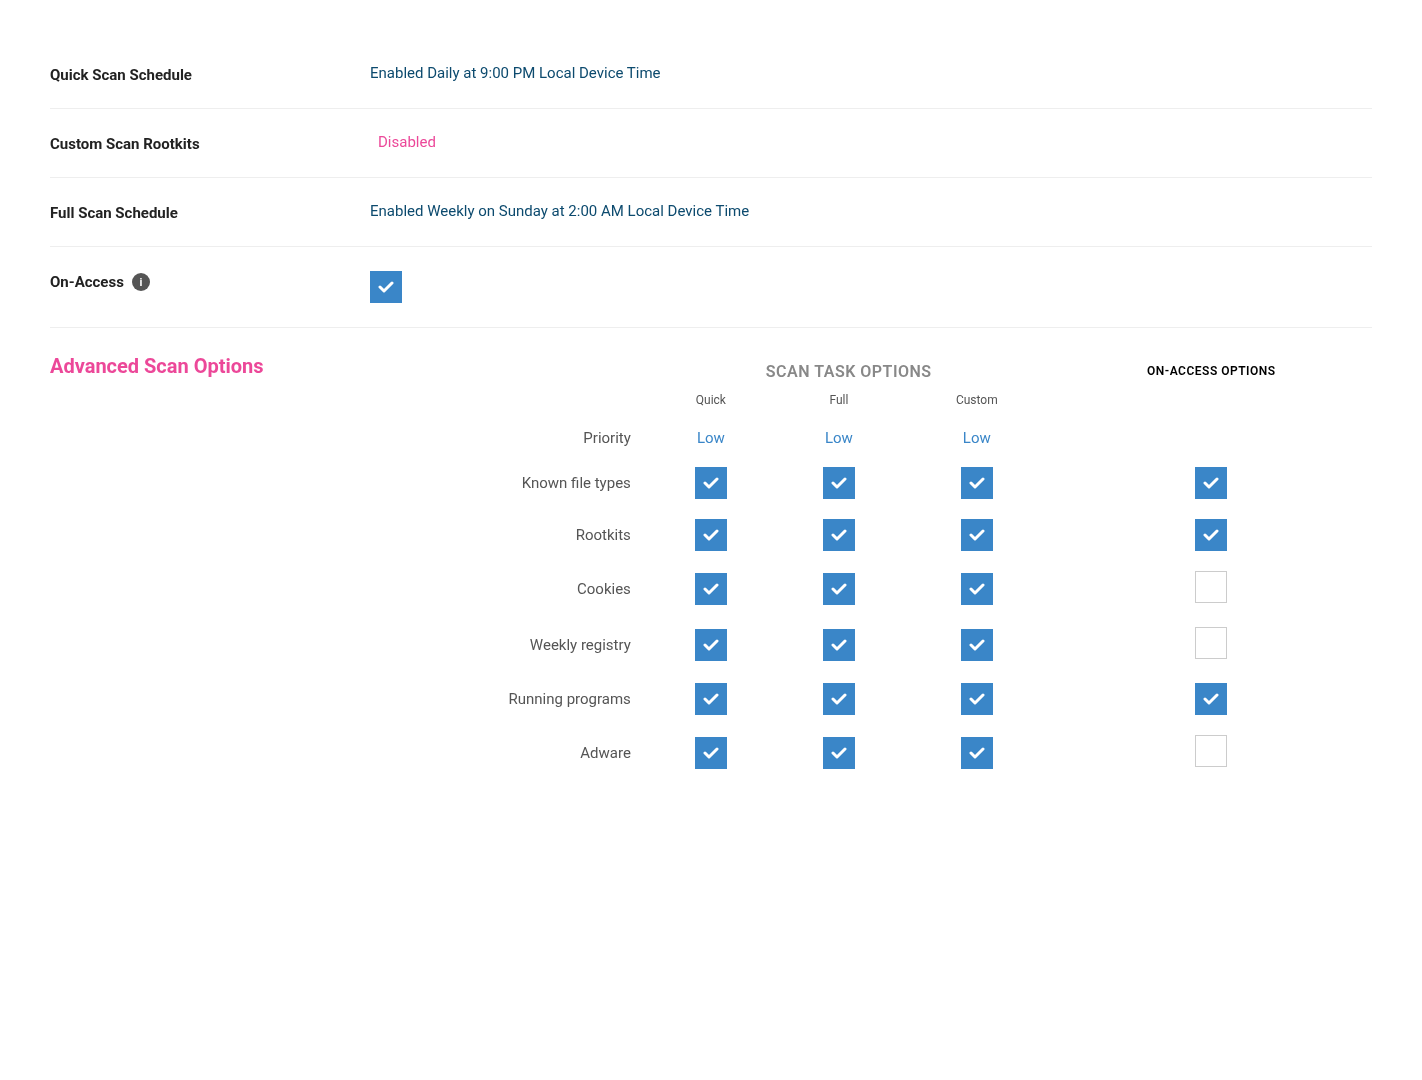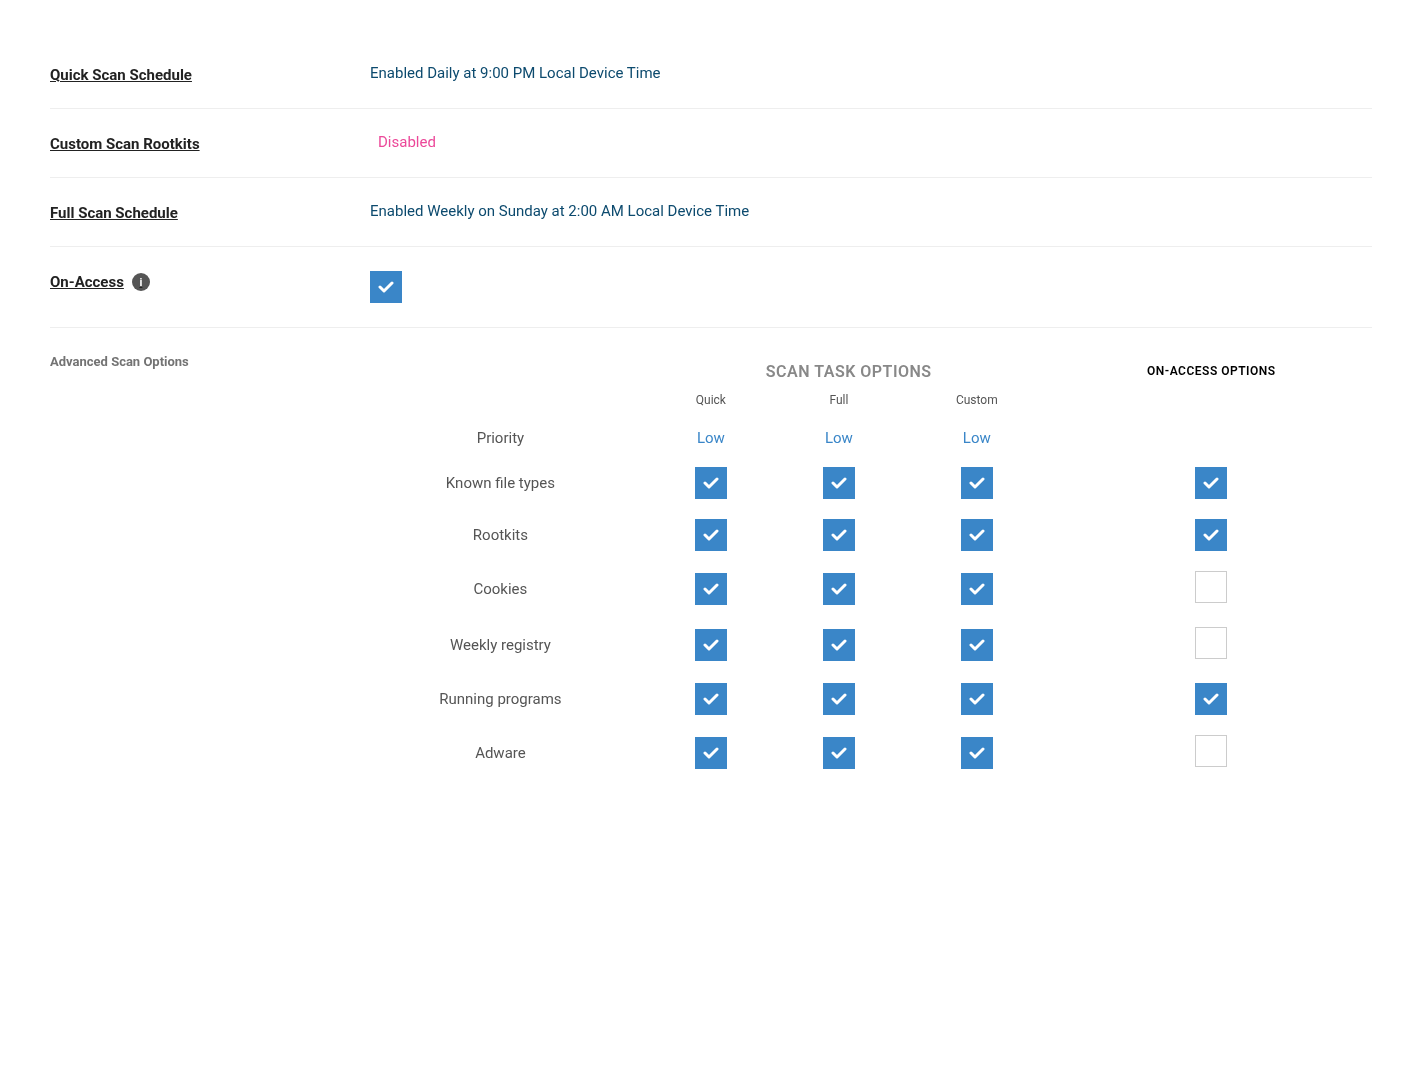--- a/index.html
+++ b/index.html
@@ -22,21 +22,20 @@
     .setting-label {
       width: 320px;
       min-width: 320px;
       font-weight: 700;
       font-size: 15px;
       color: #222;
       padding-top: 2px;
       display: flex;
       align-items: center;
       gap: 8px;
-      text-decoration: underline;
     }
     .setting-value {
       flex: 1;
       color: #0c4a6e;
       font-size: 15px;
     }
     .setting-value.disabled {
       color: #ec4899;
       margin-left: 8px;
     }
@@ -87,37 +86,37 @@
     
     .advanced-row {
       display: flex;
       align-items: flex-start;
       padding: 24px 0;
     }
     .advanced-label {
       width: 320px;
       min-width: 320px;
       font-weight: 700;
-      font-size: 13px;
-      color: #737373;
+      font-size: 20px;
+      color: #ec4899;
       padding-top: 2px;
     }
     .advanced-content {
       flex: 1;
     }
     .scan-table {
       width: 100%;
       border-collapse: collapse;
     }
     .scan-table th, .scan-table td {
       padding: 10px 16px;
       text-align: center;
     }
     .scan-table td:first-child {
-      text-align: center;
+      text-align: right;
       padding-left: 0;
       color: #555;
       font-size: 15px;
     }
     .section-header-row th {
       font-size: 12px;
       font-weight: 600;
       color: #000000;
       letter-spacing: 0.5px;
       text-transform: uppercase;

